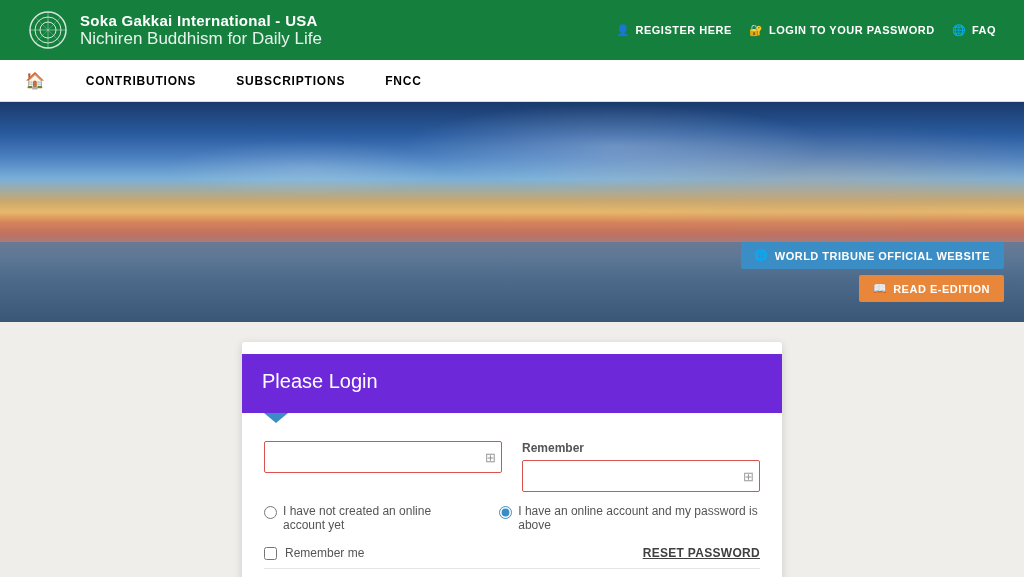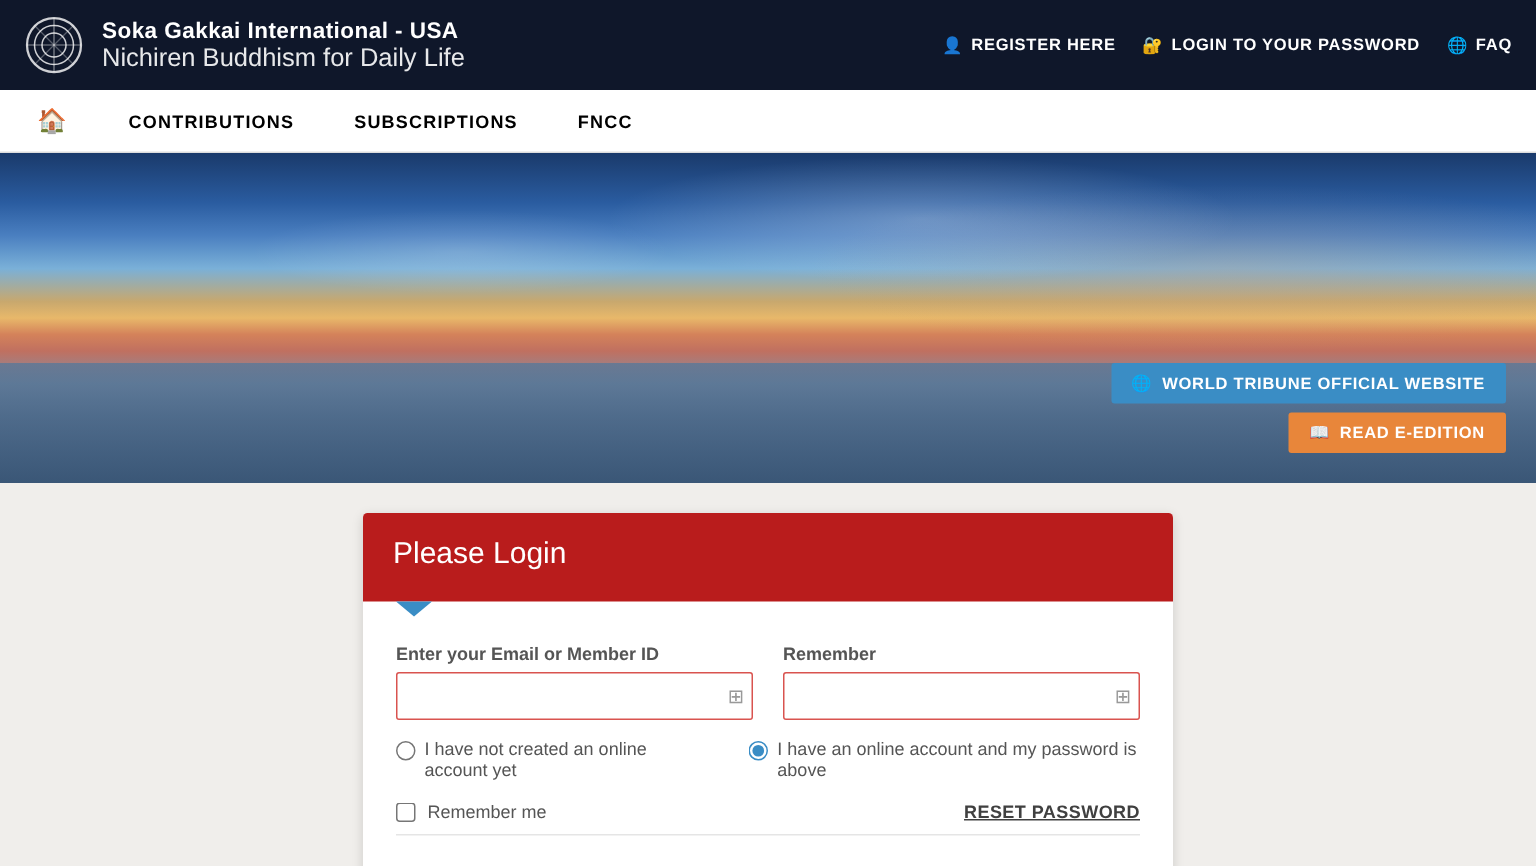--- a/index.html
+++ b/index.html
@@ -1,24 +1,24 @@
 <!DOCTYPE html>
 <html><head>
   <meta charset="utf-8">
   <style>
     * { box-sizing: border-box; margin: 0; padding: 0; }
     body { font-family: Arial, sans-serif; background: #f0eeeb; min-height: 577px; width: 1024px; overflow: hidden; }
 
     
     .header {
-      background: #0f172a;
+      background: #15803d;
       display: flex;
       align-items: center;
       justify-content: space-between;
-      padding: 10px 16px;
+      padding: 10px 28px;
       height: 60px;
     }
     .header-left {
       display: flex;
       align-items: center;
       gap: 12px;
     }
     .logo-circle {
       width: 40px;
       height: 40px;
@@ -137,23 +137,24 @@
 
     
     .login-card {
       background: #fff;
       width: 540px;
       border-radius: 3px;
       box-shadow: 0 2px 8px rgba(0,0,0,0.15);
       overflow: hidden;
     }
     .login-header {
-      background: #b91c1c;
+      background: #6d28d9;
       padding: 16px 20px 20px;
       position: relative;
+      margin-top: 12px;
     }
     .login-header h2 {
       color: #fff;
       font-size: 20px;
       font-weight: 400;
     }
     .login-header::after {
       content: '';
       position: absolute;
       bottom: -10px;
@@ -303,21 +304,20 @@
 </div>
 
 <div class="main-content">
   <div class="login-card">
     <div class="login-header">
       <h2>Please Login</h2>
     </div>
     <div class="login-body">
       <div class="form-row">
         <div class="form-group">
-          <label>Enter your Email or Member ID</label>
           <div class="form-input-wrapper">
             <input type="text" class="form-input" style="">
             <span class="input-icon">⊞</span>
           </div>
         </div>
         <div class="form-group">
           <label>Remember</label>
           <div class="form-input-wrapper">
             <input type="password" class="form-input" style="">
             <span class="input-icon">⊞</span>

